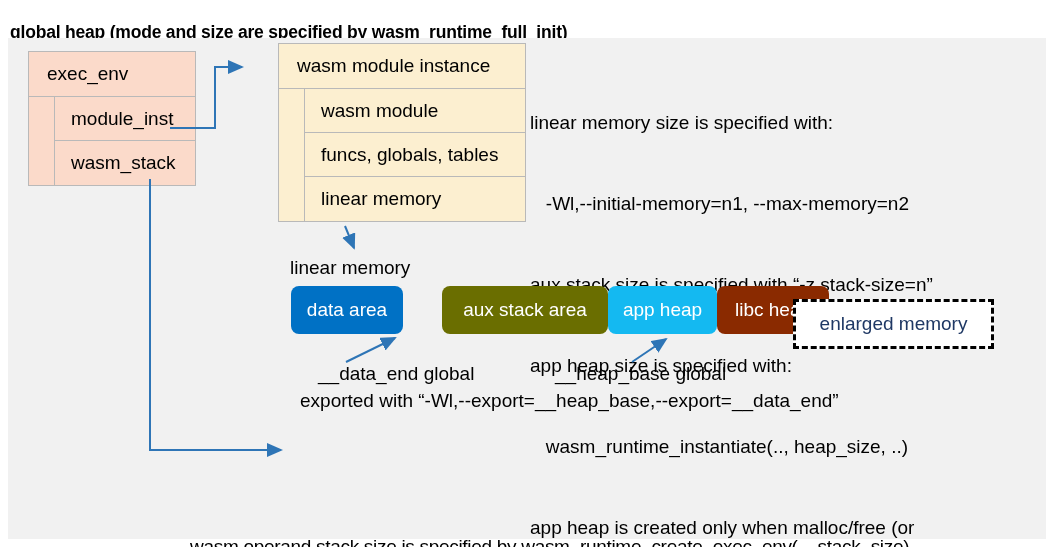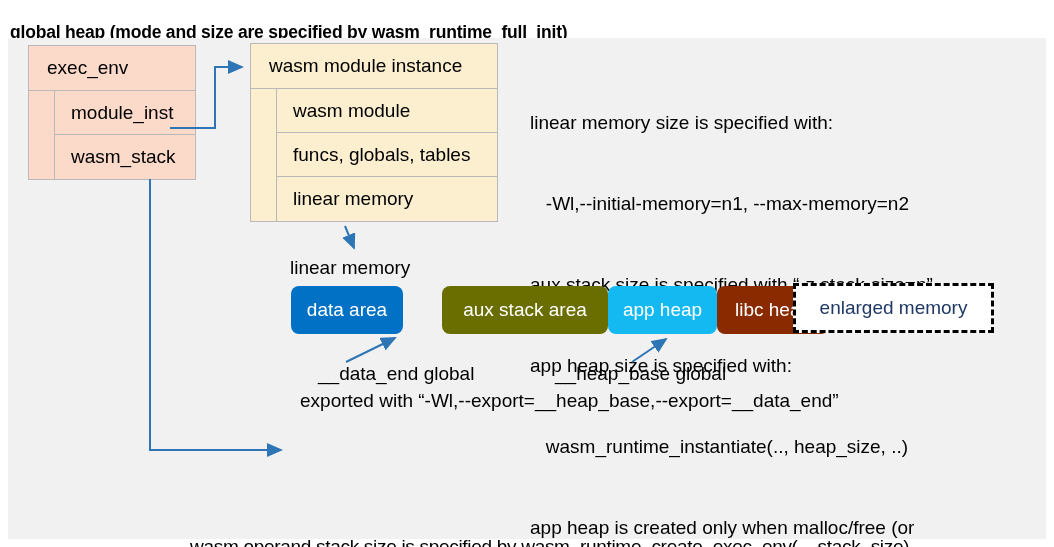--- a/index.html
+++ b/index.html
@@ -21,21 +21,21 @@
     height:45px;display:flex;align-items:center;padding-left:18px;
     font-size:19px;border-bottom:1px solid #b9b9b9;box-sizing:border-box;
   }
   .structbox .rows{margin-left:25px;border-left:1px solid #b9b9b9;}
   .structbox .row{
     height:44px;display:flex;align-items:center;padding-left:16px;
     font-size:19px;border-bottom:1px solid #b9b9b9;box-sizing:border-box;
   }
   .structbox .row:last-child{border-bottom:none;}
   .peach{background:#fbdaca;}
-  .cream{background:#fcefd0;}
+  .cream{background:#fcefd0;margin-left:28px;}
 
   
   .notes-right{
     position:absolute;left:530px;top:55px;font-size:19px;line-height:27px;
     white-space:pre;
   }
   
   .notes-bottom{
     position:absolute;left:190px;top:479px;font-size:19px;line-height:27px;
     white-space:pre;letter-spacing:-0.3px;
@@ -47,21 +47,21 @@
   .membar .seg{
     height:48px;display:flex;align-items:center;justify-content:center;
     color:#ffffff;font-size:19px;box-sizing:border-box;border-radius:8px;
   }
   .seg-data{width:112px;}
   .seg-aux{width:166px;margin-left:39px;}
   .seg-app{width:109px;}
   .seg-libc{width:112px;}
 
   .enlarged{
-    position:absolute;left:793px;top:283px;width:201px;height:50px;
+    position:absolute;left:793px;top:299px;width:201px;height:50px;
     background:#ffffff;border:3px dashed #000;box-sizing:border-box;
     display:flex;align-items:center;justify-content:center;
     font-size:19px;color:#1f3864;
   }
 
   .glb-label{position:absolute;font-size:19px;}
   .lbl-data-end{left:318px;top:363px;}
   .lbl-heap-base{left:555px;top:363px;}
   .lbl-exported{left:300px;top:390px;}
 
@@ -75,21 +75,21 @@
 </style>
 </head>
 <body>
 
 <div id="canvas">
 
   <div class="title">global heap (mode and size are specified by wasm_runtime_full_init)</div>
 
   <div class="panel"></div>
 
-  <div class="structbox peach" style="left:28px;top:45px;width:168px;">
+  <div class="structbox peach" style="left:28px;top:51px;width:168px;">
     <div class="hdr">exec_env</div>
     <div class="rows">
       <div class="row">module_inst</div>
       <div class="row">wasm_stack</div>
     </div>
   </div>
 
   <div class="structbox cream" style="left:250px;top:43px;width:248px;">
     <div class="hdr">wasm module instance</div>
     <div class="rows">

